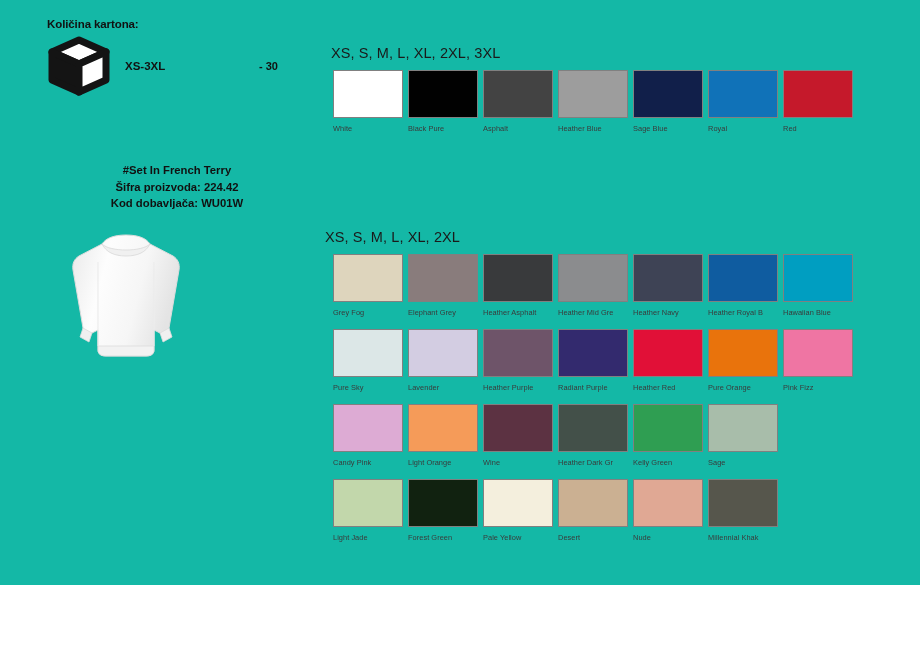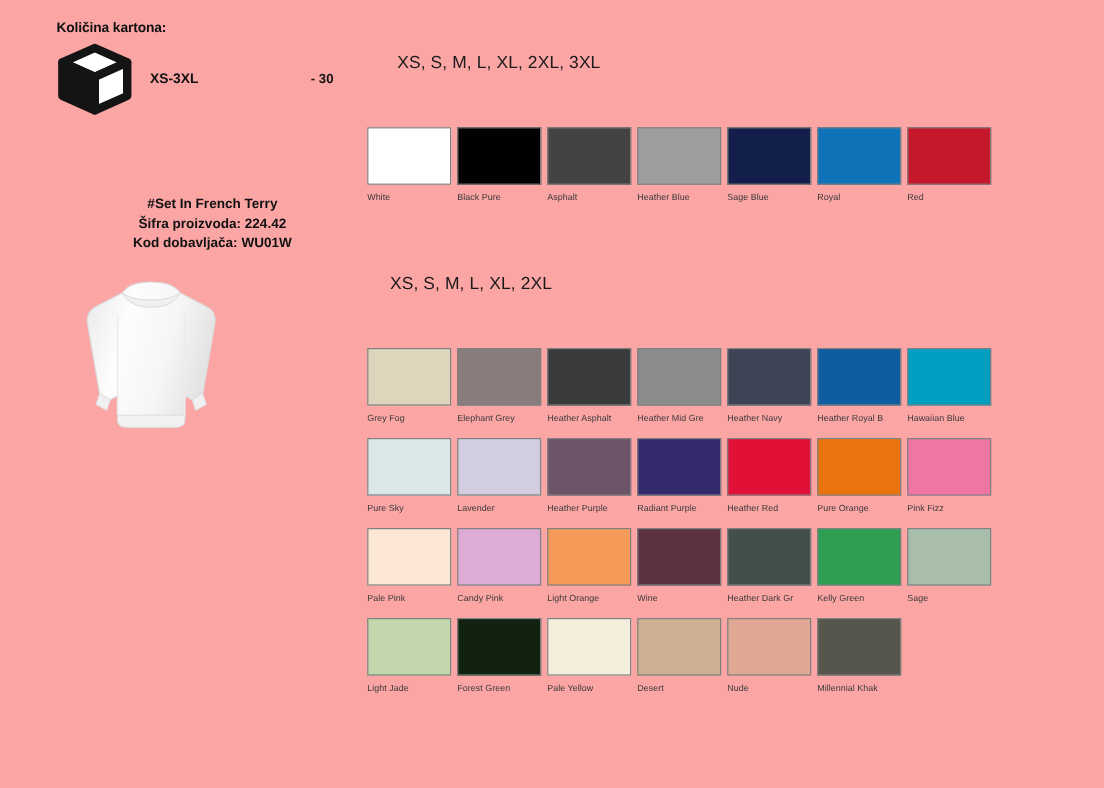--- a/index.html
+++ b/index.html
@@ -4,21 +4,21 @@
 <style>
   * { box-sizing: border-box; }
   html, body {
     margin: 0; padding: 0;
     width: 920px; height: 657px;
     background: #ffffff;
     font-family: "Liberation Sans", sans-serif;
     color: #111111;
     overflow: hidden;
   }
-  #page { position: relative; width: 920px; height: 657px; background:#fca5a5; }
+  #page { position: relative; width: 920px; height: 585px; background:#14b8a6; }
 
   
   .left-col { position: absolute; left: 47px; top: 18px; width: 270px; }
 
   .carton-title {
     font-size: 11.5px; font-weight: bold; color:#111;
     letter-spacing: -0.1px;
     margin: 0 0 6px 0;
   }
   .carton-row { position: relative; height: 62px; }
@@ -42,21 +42,21 @@
   .product-photo { position: absolute; left: 42px; top: 232px; width: 175px; height: 138px; }
 
   
   .sizes-head {
     position: absolute; font-size: 14.5px; color: #1a1a1a;
     letter-spacing: 0.1px; white-space: nowrap;
   }
   #sizes-head-1 { left: 331px; top: 45px; }
   #sizes-head-2 { left: 325px; top: 229px; }
 
-  .sw-grid { position: absolute; left: 306px; margin-top: 36px; }
+  .sw-grid { position: absolute; left: 333px; }
   #grid-1 { top: 70px; }
   #grid-2 { top: 254px; }
 
   .sw-row { display: flex; height: 75px; }
   .sw-cell { width: 75px; position: relative; }
   .sw-chip {
     width: 70px; height: 48px;
     border: 1px solid #808080;
   }
   .sw-label {
@@ -222,24 +222,20 @@
           <div class="sw-chip" style="background: rgb(233, 115, 12);"></div>
           <div class="sw-label">Pure Orange</div>
         </div>
         <div class="sw-cell">
           <div class="sw-chip" style="background: rgb(239, 117, 163);"></div>
           <div class="sw-label">Pink Fizz</div>
         </div>
       </div>
       <div class="sw-row">
         <div class="sw-cell">
-          <div class="sw-chip" style="background: rgb(251, 231, 212);"></div>
-          <div class="sw-label">Pale Pink</div>
-        </div>
-        <div class="sw-cell">
           <div class="sw-chip" style="background: rgb(221, 171, 212);"></div>
           <div class="sw-label">Candy Pink</div>
         </div>
         <div class="sw-cell">
           <div class="sw-chip" style="background: rgb(245, 155, 89);"></div>
           <div class="sw-label">Light Orange</div>
         </div>
         <div class="sw-cell">
           <div class="sw-chip" style="background: rgb(92, 50, 66);"></div>
           <div class="sw-label">Wine</div>

